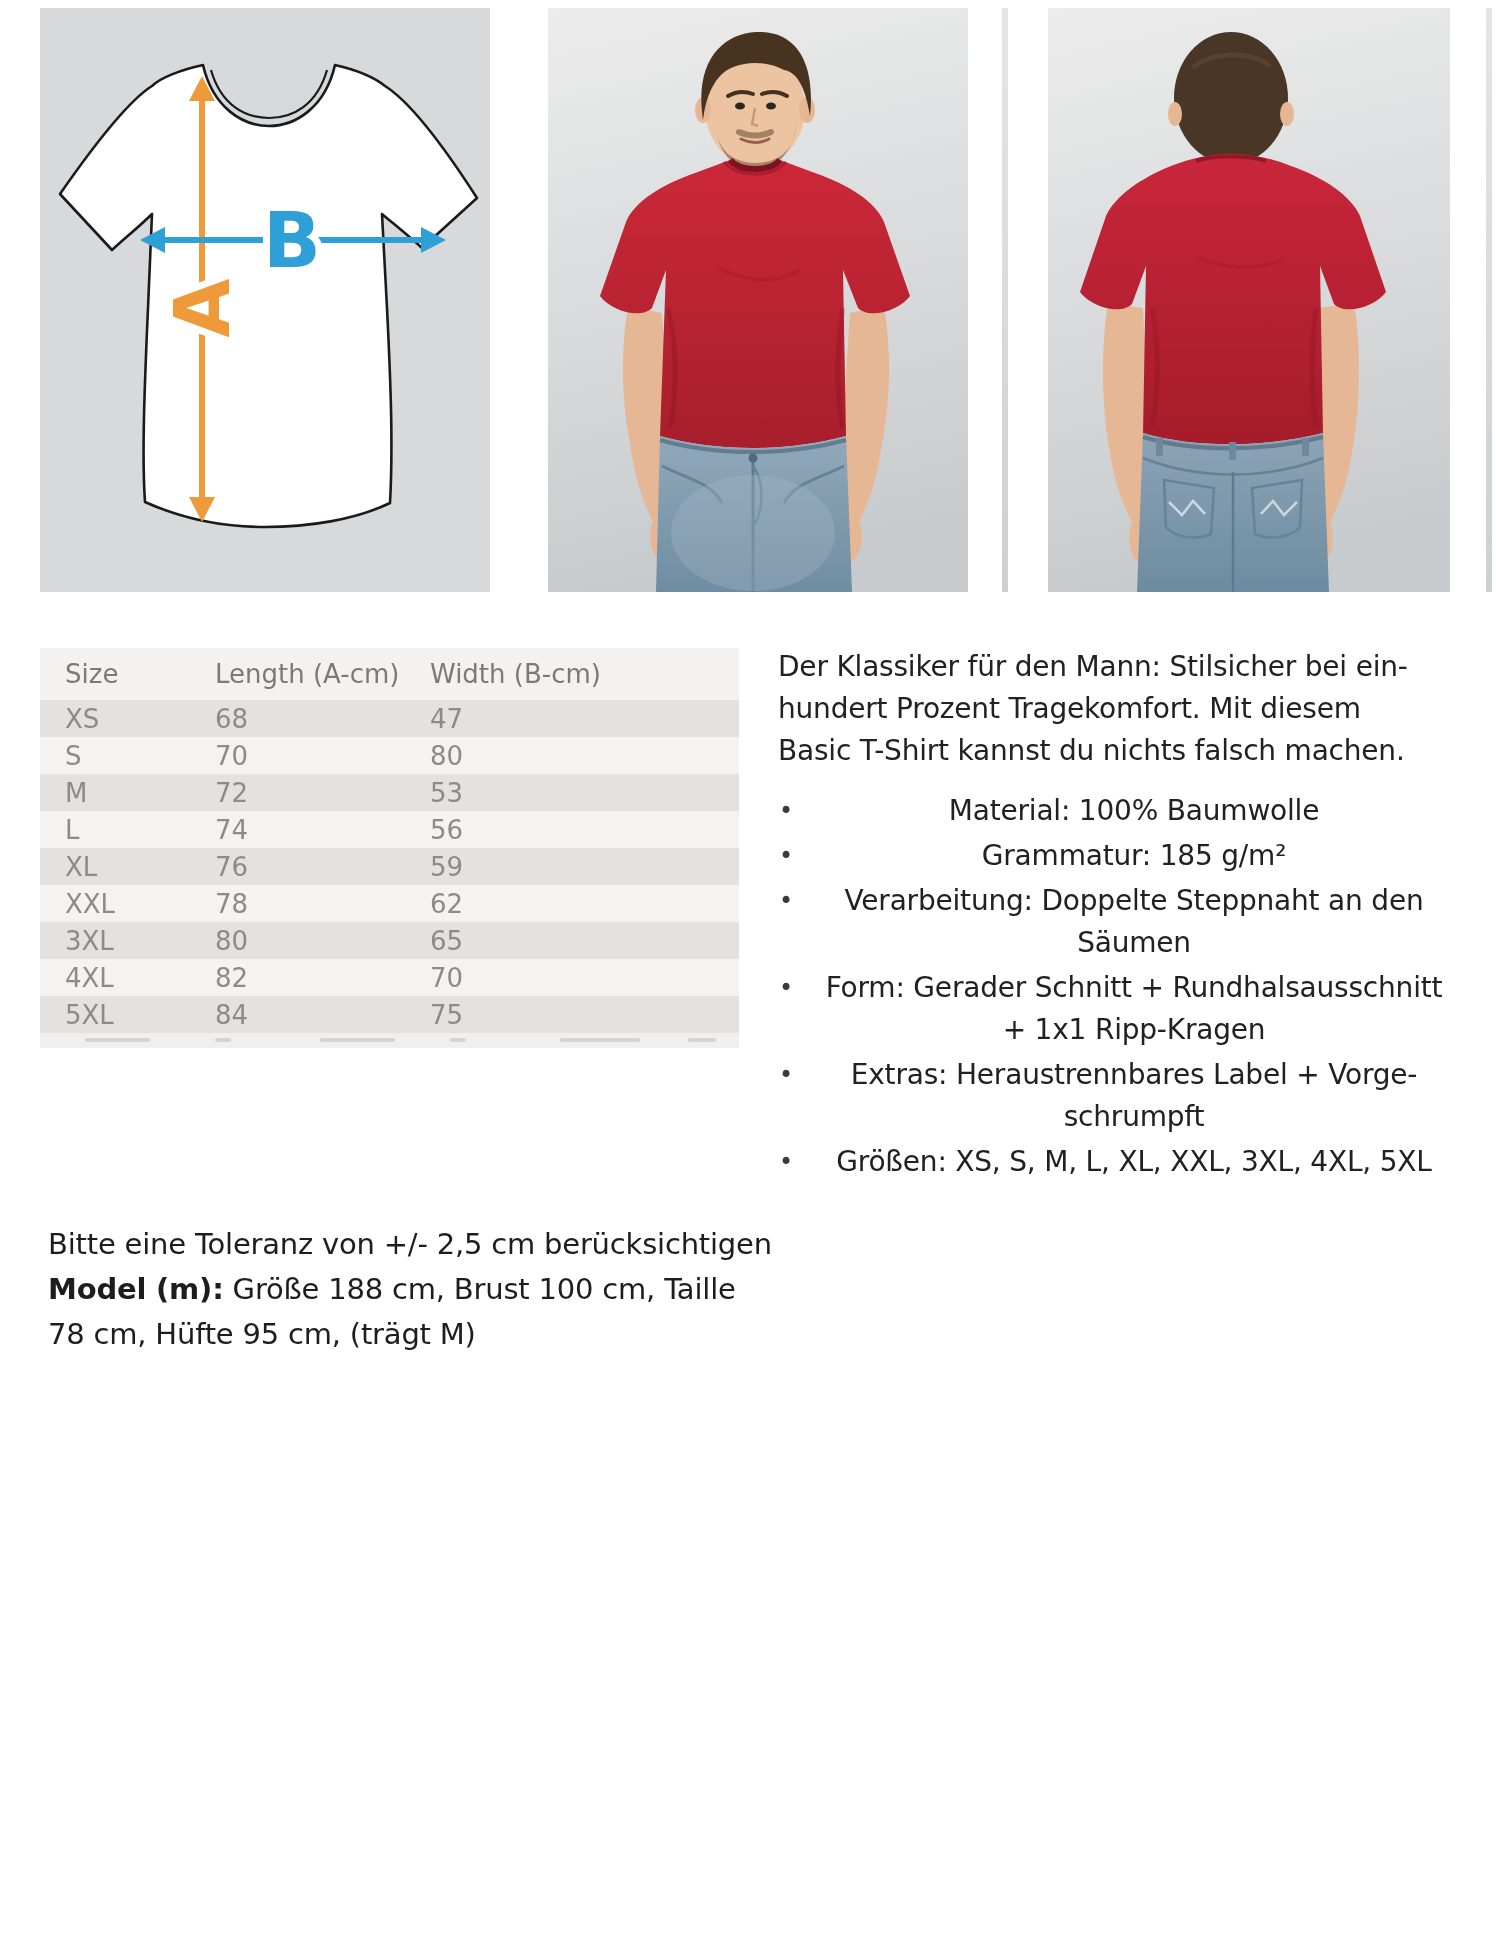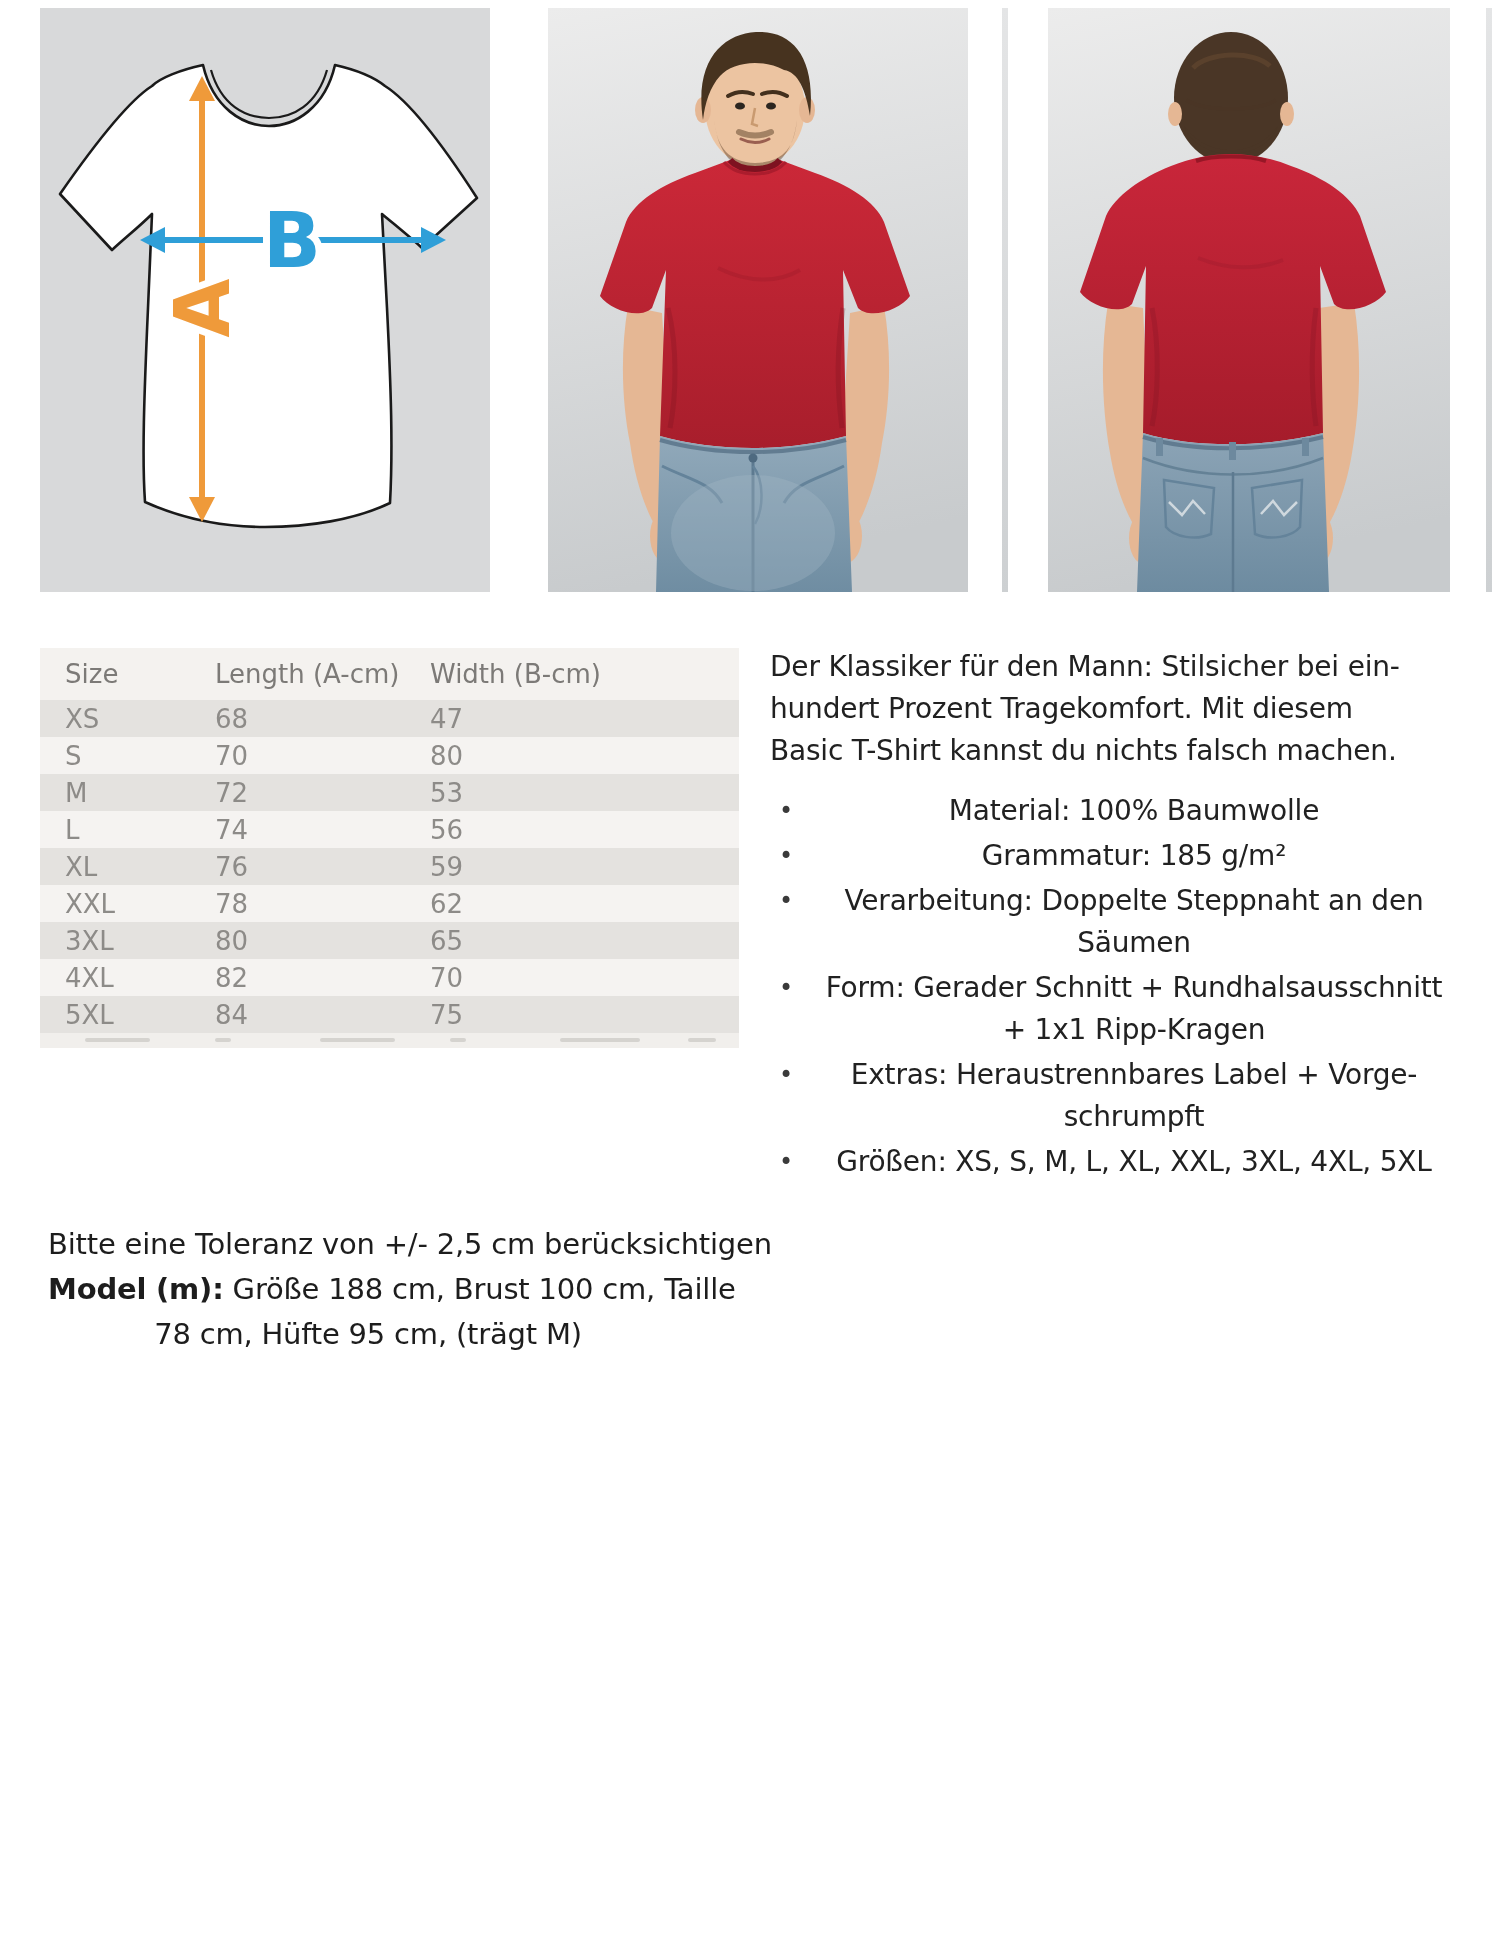--- a/index.html
+++ b/index.html
@@ -26,32 +26,32 @@
   .t-row.light{background:#f5f3f1;}
   .c1{width:150px;}
   .c2{width:215px;}
   .c3{flex:1;}
   .t-strip{position:relative;height:15px;background:#f1efec;overflow:hidden;}
   .t-strip .dash{position:absolute;top:5px;height:4px;background:#cbc9c6;opacity:.75;border-radius:2px;}
 
   
   .details{position:absolute;left:770px;top:646px;width:700px;color:#212121;
            font-size:28px;line-height:42px;letter-spacing:-0.2px;}
-  .intro .line{white-space:nowrap;}
+  .intro .line{white-space:nowrap;margin-left:8px;}
   .bullets{margin-top:18px;margin-left:9px;}
   .bullets .li{display:flex;margin-bottom:3px;}
   .bullets .dot{width:19px;flex:0 0 19px;font-size:24px;color:#3a3a3a;}
   .bullets .btext{flex:1;}
   .bullets .btext div{white-space:nowrap;text-align:center;}
 
   
   .tolerance{position:absolute;left:48px;top:1222px;width:640px;color:#1d1d1d;
              font-size:29px;line-height:45px;letter-spacing:-0.2px;}
   .tolerance .b{font-weight:bold;}
-  .tolerance .line{white-space:nowrap;text-align:center;}
+  .tolerance .line{white-space:nowrap;}
 </style>
 </head>
 <body>
 
 <div class="page">
 
   <div class="imgbox diagram">
     <svg viewBox="0 0 450 584">
 
       <path d="M163,57 C140,62 120,70 112,78 C85,95 45,150 20,186 L72,242 C85,230 100,218 112,206

